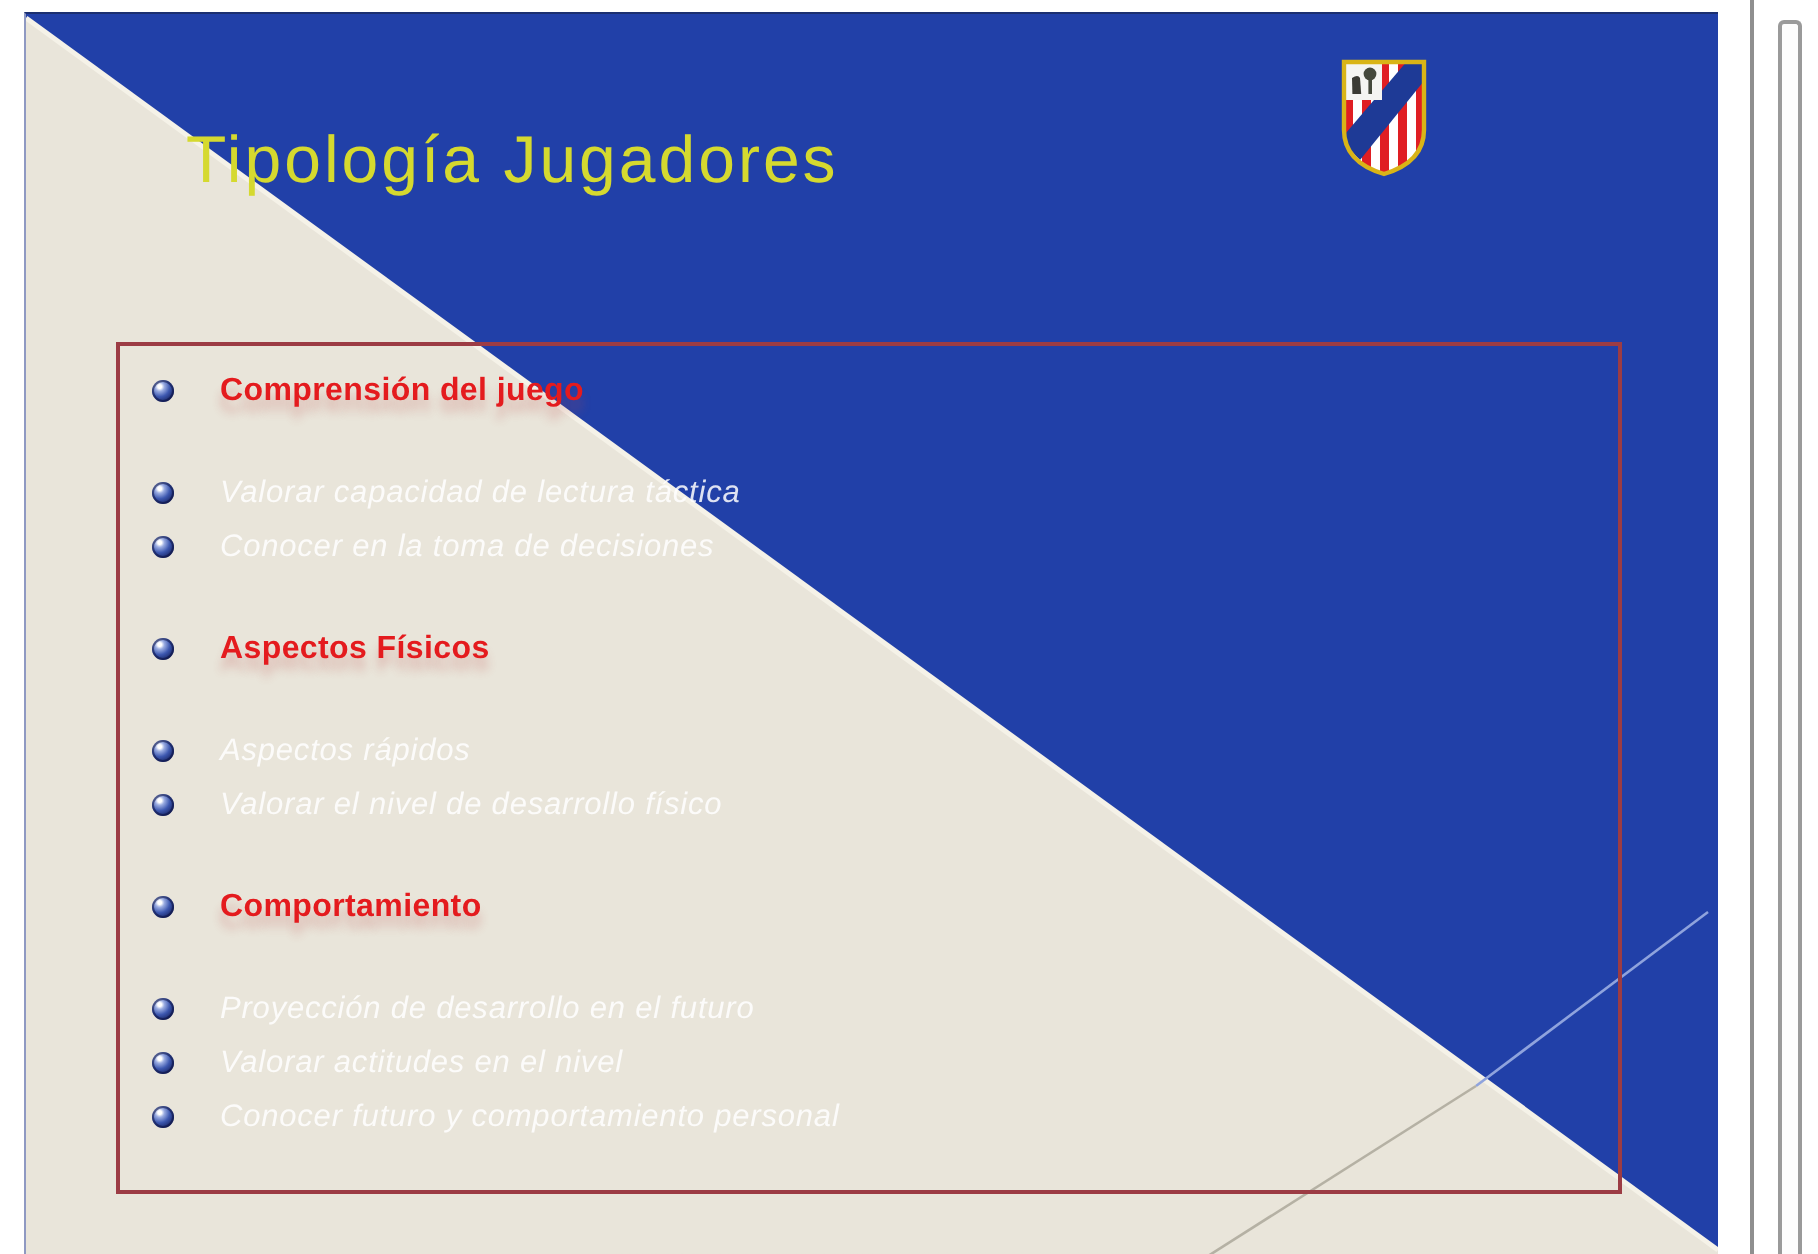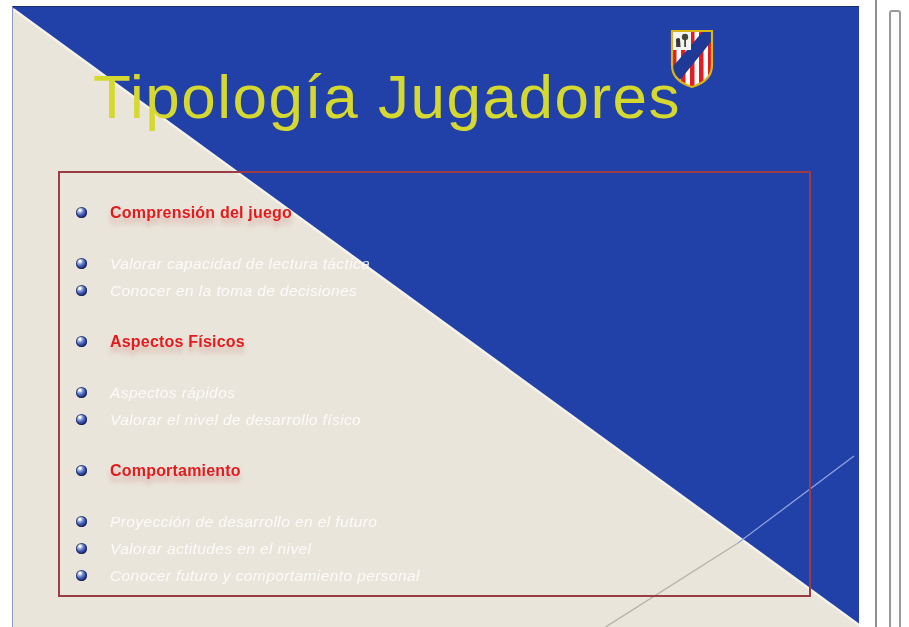--- a/index.html
+++ b/index.html
@@ -10,29 +10,29 @@
   }
   
   .slide{
     position:absolute;left:12px;top:6px;width:846px;height:621px;
     overflow:hidden;background:#2140a8;
     border-left:1px solid #8f99c2;border-top:1px solid #1b2f70;
   }
   .slide svg.bg{position:absolute;left:0;top:0;}
   .slide-title{
     position:absolute;left:80px;top:54px;
-    font-size:62px;letter-spacing:1.5px;font-weight:400;
+    font-size:33px;letter-spacing:1.5px;font-weight:400;
     color:#d5d92f;white-space:nowrap;
   }
   .crest{position:absolute;left:655px;top:20px;width:48px;height:64px;}
   
   .content-box{
     position:absolute;left:45px;top:164px;width:753px;height:426px;
     border:2px solid #9c3c44;box-sizing:border-box;
-    padding-top:26px;
+    padding-top:9px;
   }
   .row{display:flex;align-items:center;height:27px;}
   .row .bullet{
     flex:none;width:11px;height:11px;border-radius:50%;
     margin-left:16px;margin-right:23px;
     background:radial-gradient(circle at 35% 30%, #ffffff 0 9%, #9bade2 22%, #3d58b0 48%, #15215f 80%, #0c1342 100%);
     box-shadow:inset 0 0 0 1px rgba(12,18,66,.55);
   }
   .row.h{font-weight:bold;font-size:16px;color:#e41b1e;margin-bottom:24px;
          text-shadow:0 6px 5px rgba(190,70,70,.30);letter-spacing:.2px;}

